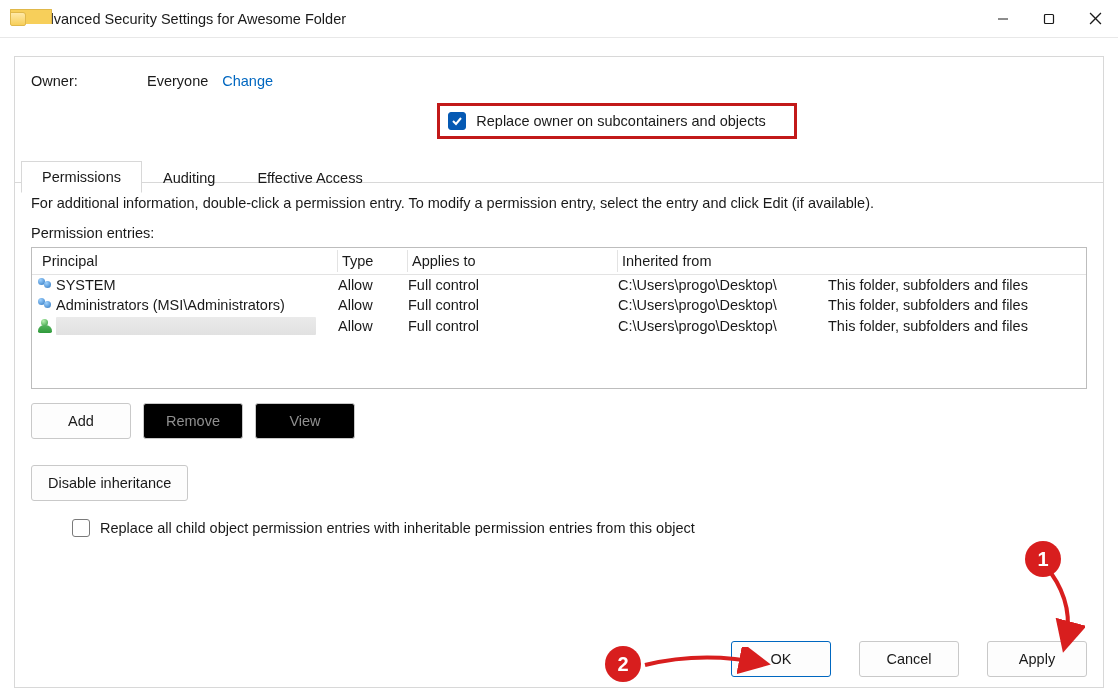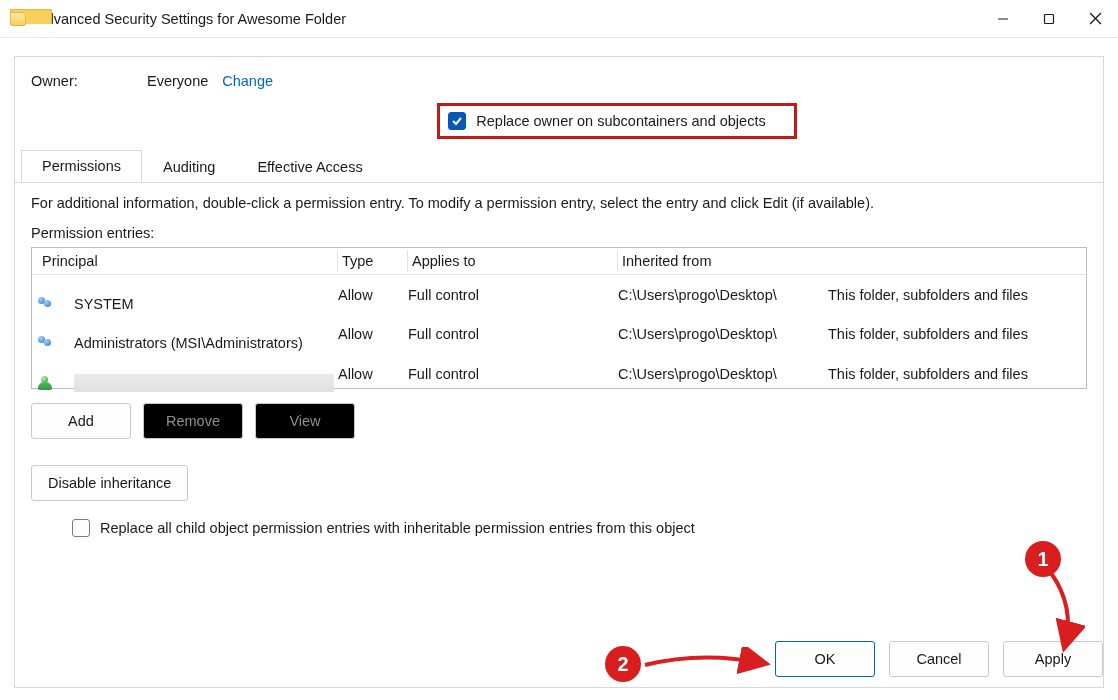--- a/index.html
+++ b/index.html
@@ -84,21 +84,21 @@
     padding: 0 6px;
     height: 34px;
     align-items: flex-end;
   }
   .tab {
     padding: 7px 20px 7px 20px;
     font-size:14.5px;
     border:1px solid transparent;
     border-bottom:none;
     position:relative;
-    top:0;
+    top:11px;
     background:transparent;
     cursor:pointer;
   }
   .tab.active {
     background:#ffffff;
     border-color:#d8d8d8;
     border-bottom:1px solid #fff;
   }
 
   .info-text { margin-bottom: 14px; }
@@ -112,21 +112,21 @@
     display:grid;
     grid-template-columns: 300px 70px 210px 210px 1fr;
     align-items:center;
     padding: 2px 6px;
     font-size:14.5px;
   }
   .perm-head > div { border-right:1px solid #e3e3e3; padding:3px 4px; }
   .perm-head > div:last-child { border-right:none; }
   .perm-head { border-bottom:1px solid #e3e3e3; }
   .perm-row { padding: 2px 6px; }
-  .perm-row .p-principal { display:flex; align-items:center; gap:18px;margin-top:19px; }
+  .perm-row .p-principal { display:flex; align-items:center; gap:0; }
   .uicon {
     width:18px; height:14px; position:relative; flex-shrink:0;
   }
   .uicon.group::before, .uicon.group::after {
     content:""; position:absolute;
     width:7px; height:7px; border-radius:50%;
     background: radial-gradient(circle at 35% 30%, #9fd2ff, #2f77c0);
   }
   .uicon.group::before { left:0; top:0; }
   .uicon.group::after  { left:6px; top:3px; }
@@ -157,22 +157,22 @@
     cursor:pointer;
   }
   .btn.disabled { color:#8f8f8f; background:#000000; cursor:default; }
   .btn.primary-outline { border:1px solid #0067c0; }
 
   .disable-row { margin-top:26px; }
   .childchk-row { margin-top:18px; display:flex; align-items:center;margin-left:41px; }
 
   .footer-btns {
     position:absolute;
-    right:0; bottom:10px;
-    display:flex; gap:14px;justify-content:flex-end;
+    right:16px; bottom:10px;
+    display:flex; gap:28px;justify-content:flex-end;
   }
 
   
   .callout {
     position:absolute;
     width:36px; height:36px; border-radius:50%;
     background:#d81e1e; color:#fff;
     display:flex; align-items:center; justify-content:center;
     font-size:20px; font-weight:600;
     z-index:5;

